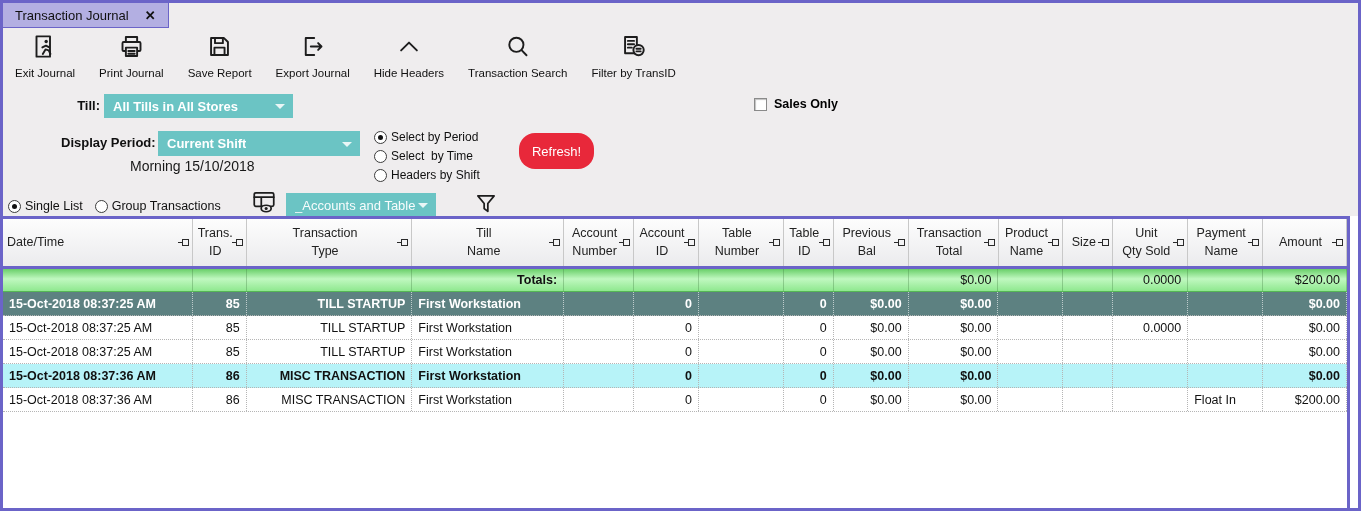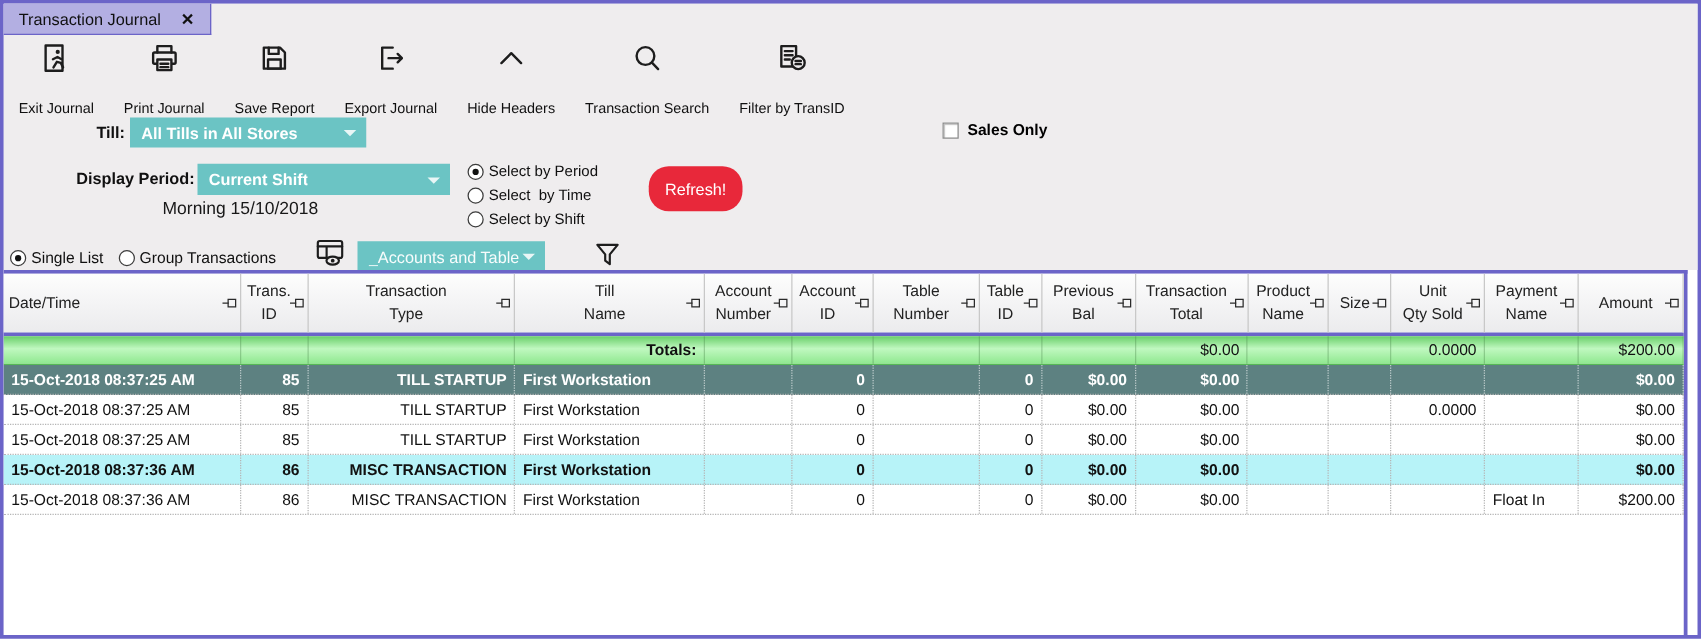--- a/index.html
+++ b/index.html
@@ -7,21 +7,21 @@
   .window{position:relative;width:1355px;height:505px;border:3px solid #6b64c8;background:#fff;}
   .top-panel{position:absolute;top:0;left:0;right:0;height:213px;background:#efedee;}
 
   
   .tab{position:absolute;top:0;left:0;height:24px;background:#b3afe2;border:1px solid #6b64c8;border-top:none;border-left:none;
        display:flex;align-items:center;padding:0 12px;gap:16px;font-size:13px;color:#101010;cursor:pointer;}
   .tab-close{font-weight:bold;font-size:13px;cursor:pointer;}
 
   
   .toolbar{position:absolute;top:30px;left:6px;display:flex;align-items:flex-start;}
-  .tbtn{display:flex;flex-direction:column;align-items:center;gap:16px;padding:0 6px;margin-right:12px;cursor:pointer;}
+  .tbtn{display:flex;flex-direction:column;align-items:center;gap:3px;padding:0 6px;margin-right:12px;cursor:pointer;}
   .tbtn svg{stroke:#1d1d1d;fill:none;stroke-width:1.7;stroke-linecap:round;stroke-linejoin:round;}
   .tlabel{font-size:11.5px;color:#101010;white-space:nowrap;}
 
   
   .ddl{background:#6bc4c4;color:#fff;display:flex;align-items:center;padding:0 9px;box-sizing:border-box;
        font-size:13px;font-weight:bold;position:absolute;cursor:pointer;}
   .ddl-text{white-space:nowrap;overflow:hidden;}
   .ddl-arrow{position:absolute;right:8px;top:50%;margin-top:-2px;width:0;height:0;
        border-left:5px solid transparent;border-right:5px solid transparent;border-top:5px solid rgba(255,255,255,.85);}
   .ddl-till{top:91px;left:101px;width:189px;height:24px;}
@@ -179,21 +179,21 @@
       <label class="radio-opt">
         <span class="radio checked"></span>
         <span>Select by Period</span>
       </label>
       <label class="radio-opt">
         <span class="radio"></span>
         <span>Select  by Time</span>
       </label>
       <label class="radio-opt">
         <span class="radio"></span>
-        <span>Select by Shift</span>
+        <span>Headers by Shift</span>
       </label>
     </div>
 
     <div class="refresh-btn">Refresh!</div>
 
     <div class="list-row">
       <label class="radio-opt">
         <span class="radio checked"></span>
         <span>Single List</span>
       </label>

